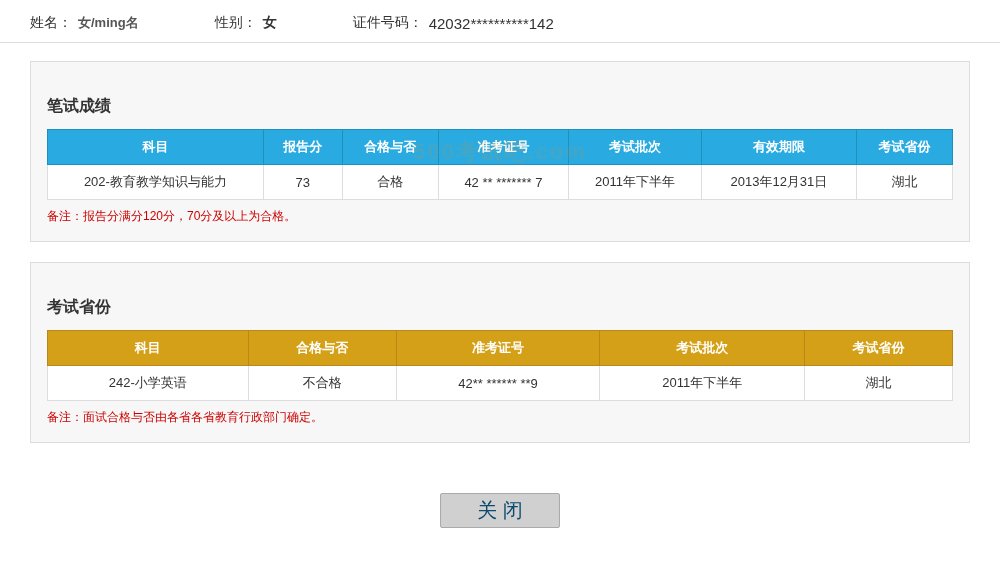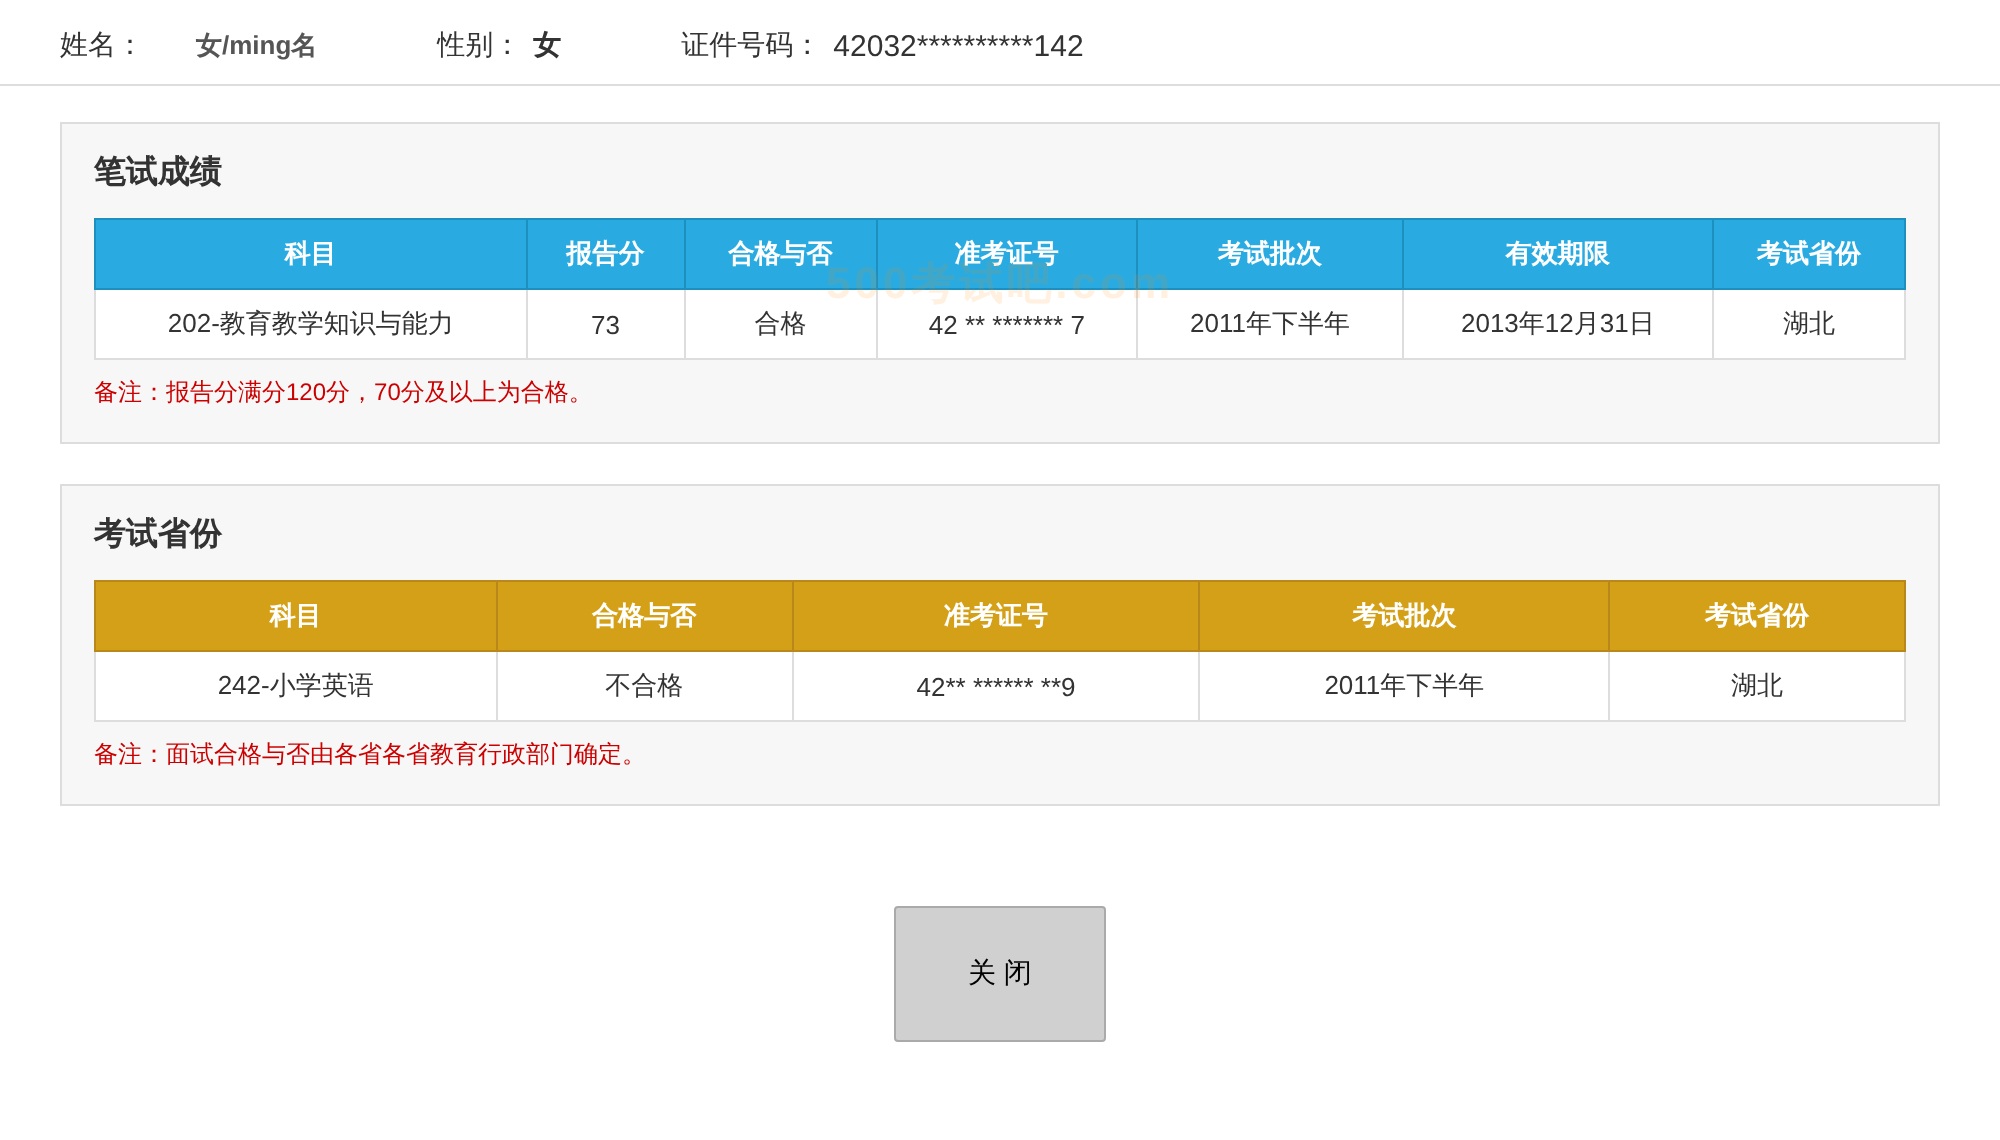--- a/index.html
+++ b/index.html
@@ -14,21 +14,21 @@
       min-height: 570px;
       background: #fff;
       padding: 0;
     }
     .header-bar {
       background: #fff;
       padding: 14px 30px 10px 30px;
       border-bottom: 1px solid #ddd;
       display: flex;
       align-items: center;
-      gap: 60px;
+      gap: 76px;
     }
     .header-field {
       display: flex;
       align-items: center;
       gap: 6px;
       font-size: 14px;
     }
     .header-label {
       color: #333;
     }
@@ -43,20 +43,21 @@
       background: #f7f7f7;
       border: 1px solid #ddd;
       margin-bottom: 20px;
       padding: 14px 16px 16px 16px;
     }
     .section-title {
       font-size: 16px;
       font-weight: bold;
       color: #333;
       margin-bottom: 12px;
+      margin-top: 20px;
     }
     table {
       width: 100%;
       border-collapse: collapse;
     }
     thead tr {
       background: #29abe2;
     }
     thead tr.gold {
       background: #d4a017;
@@ -91,24 +92,24 @@
       font-size: 12px;
       margin-top: 8px;
     }
     .close-btn-area {
       text-align: center;
       padding: 10px 0 20px 0;
     }
     .close-btn {
       background: #d0d0d0;
       border: 1px solid #aaa;
-      padding: 24px 36px;
-      font-size: 14px;
+      padding: 3px 36px;
+      font-size: 20px;
       cursor: pointer;
-      color: #000000;
+      color: #0c4a6e;
       border-radius: 2px;
     }
     .watermark-500 {
       position: relative;
     }
     .wm-text {
       position: absolute;
       left: 50%;
       top: 50%;
       transform: translate(-50%, -50%);
@@ -122,21 +123,21 @@
     }
   </style>
 </head>
 <body>
 
 <div class="page-wrapper">
 
   <div class="header-bar">
     <div class="header-field">
       <span class="header-label">姓名：</span>
-      <span class="header-value" style="color:#555;font-size:13px;margin-left:20px;">女/ming名</span>
+      <span class="header-value" style="color:#555;font-size:13px;">女/ming名</span>
     </div>
     <div class="header-field">
       <span class="header-label">性别：</span>
       <span class="header-value">女</span>
     </div>
     <div class="header-field">
       <span class="header-label">证件号码：</span>
       <span class="header-value" style="font-size:15px;font-weight:normal;">42032**********142</span>
     </div>
   </div>

